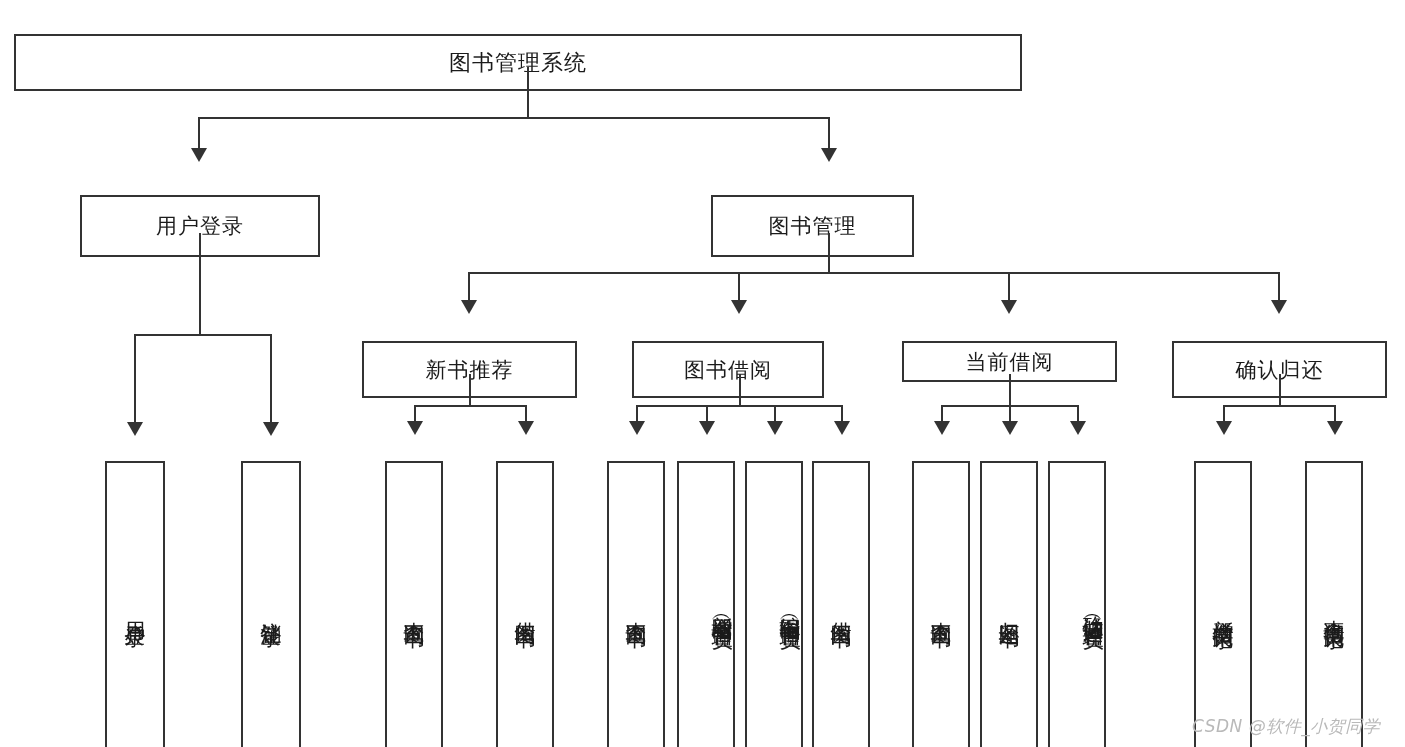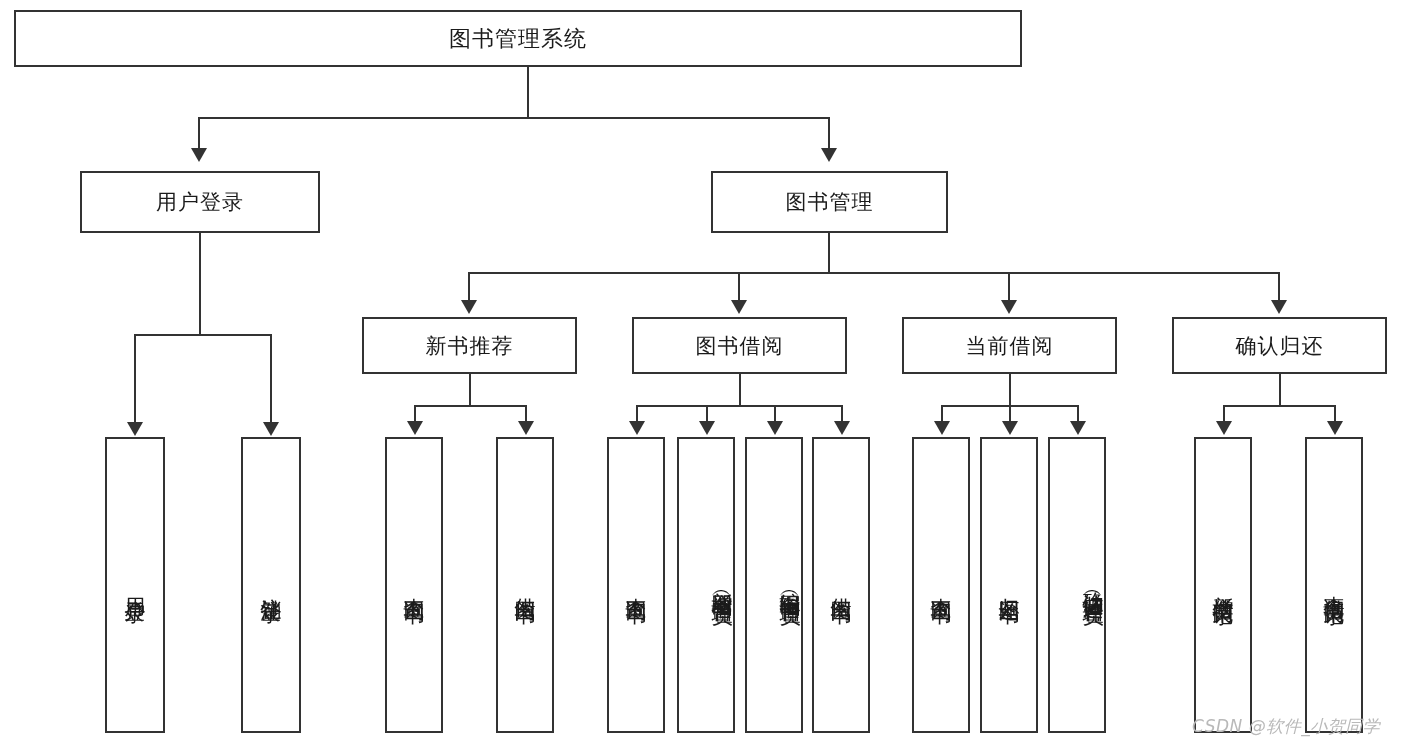--- a/index.html
+++ b/index.html
@@ -18,20 +18,21 @@
 
   
   .node {
     position: absolute;
     background: #ffffff;
     border: 2px solid #333333;
     display: flex;
     align-items: center;
     justify-content: center;
     color: #1b1b1b;
+    margin-top: 24px;
   }
   .node.h {           
     font-size: 21px;
     letter-spacing: 1px;
   }
   .node.root { font-size: 22px; }
 
   .node.v {           
     writing-mode: vertical-rl;
     text-orientation: upright;
@@ -89,21 +90,21 @@
   <div class="hline" style="left:198px; top:117px; width:632px; height:2px;"></div>
 
   <div class="vline" style="left:198px; top:117px; width:2px; height:33px;"></div>
   <div class="arrow" style="left:191px; top:148px;"></div>
   <div class="vline" style="left:828px; top:117px; width:2px; height:33px;"></div>
   <div class="arrow" style="left:821px; top:148px;"></div>
 
   <div class="node h" style="left:80px; top:171px; width:240px; height:62px;">
     <span>用户登录</span>
   </div>
-  <div class="node h" style="left:711px; top:171px; width:237px; height:62px;align-items:center;">
+  <div class="node h" style="left:711px; top:171px; width:203px; height:62px;align-items:center;">
     <span>图书管理</span>
   </div>
 
   <div class="vline" style="left:199px; top:233px; width:2px; height:101px;"></div>
   <div class="hline" style="left:134px; top:334px; width:137px; height:2px;"></div>
   <div class="vline" style="left:134px; top:334px; width:2px; height:90px;"></div>
   <div class="arrow" style="left:127px; top:422px;"></div>
   <div class="vline" style="left:270px; top:334px; width:2px; height:90px;"></div>
   <div class="arrow" style="left:263px; top:422px;"></div>
 
@@ -115,24 +116,24 @@
   <div class="vline" style="left:738px; top:272px; width:2px; height:30px;"></div>
   <div class="arrow" style="left:731px; top:300px;"></div>
   <div class="vline" style="left:1008px; top:272px; width:2px; height:30px;"></div>
   <div class="arrow" style="left:1001px; top:300px;"></div>
   <div class="vline" style="left:1278px; top:272px; width:2px; height:30px;"></div>
   <div class="arrow" style="left:1271px; top:300px;"></div>
 
   <div class="node h" style="left:362px; top:317px; width:215px; height:57px;">
     <span>新书推荐</span>
   </div>
-  <div class="node h" style="left:632px; top:317px; width:215px; height:57px;">
+  <div class="node h" style="left:632px; top:317px; width:192px; height:57px;">
     <span>图书借阅</span>
   </div>
-  <div class="node h" style="left:902px; top:317px; width:215px; height:57px;">
+  <div class="node h" style="left:902px; top:317px; width:215px; height:41px;">
     <span>当前借阅</span>
   </div>
   <div class="node h" style="left:1172px; top:317px; width:215px; height:57px;">
     <span>确认归还</span>
   </div>
 
   <div class="vline" style="left:469px; top:374px; width:2px; height:31px;"></div>
   <div class="hline" style="left:414px; top:405px; width:113px; height:2px;"></div>
   <div class="vline" style="left:414px; top:405px; width:2px; height:18px;"></div>
   <div class="arrow" style="left:407px; top:421px;"></div>

